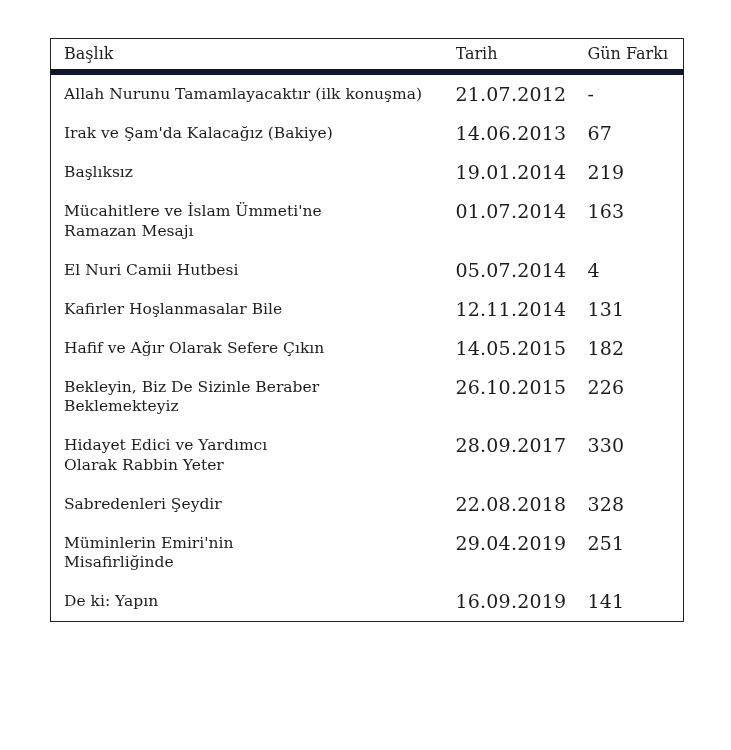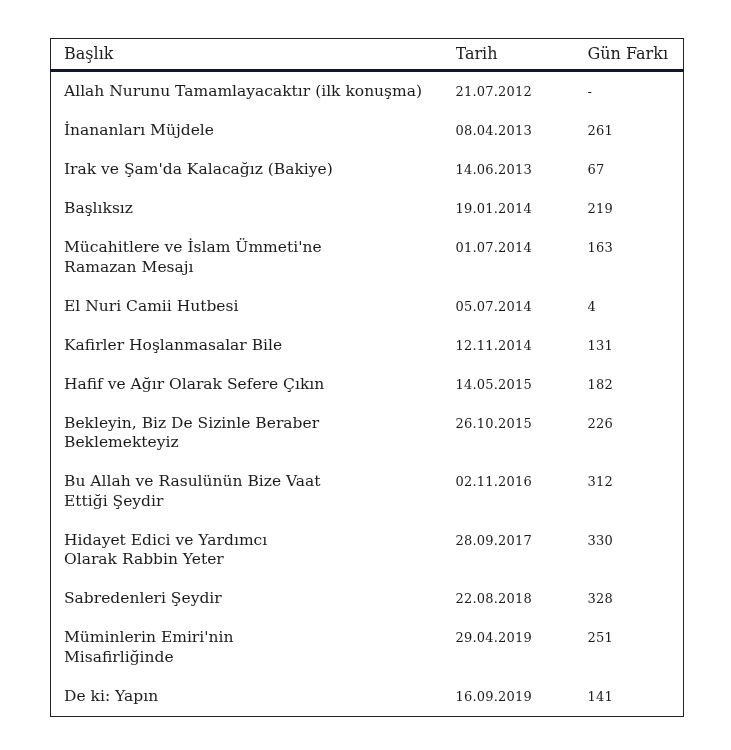--- a/index.html
+++ b/index.html
@@ -26,41 +26,41 @@
   }
   col.c1 { width: 405px; }
   col.c2 { width: 132px; }
   col.c3 { width: 96px; }
   thead th {
     text-align: left;
     font-weight: normal;
     font-size: 16px;
     line-height: 17px;
     padding: 6px 0 7px 0;
-    border-bottom: 3px solid #0f172a;
+    border-bottom: 6px solid #0f172a;
     color: #1c1c1c;
     white-space: nowrap;
     overflow: hidden;
   }
   thead th:first-child { padding-left: 13px; }
   tbody td {
     vertical-align: top;
     padding: 10px 0 9.5px 0;
     font-size: 15.5px;
     line-height: 19.5px;
     color: #1c1c1c;
   }
   tbody td.c-title {
     padding-left: 13px;
     white-space: pre-line;
     margin-left: 32px;
   }
   tbody td.c-date,
   tbody td.c-diff {
-    font-size: 13px;
+    font-size: 19px;
     line-height: 19.5px;
     letter-spacing: 0.2px;
     white-space: nowrap;
   }
 </style>
 </head>
 <body>
 
 <div class="page">
   <table class="speeches">
@@ -76,25 +76,20 @@
         <th>Gün Farkı</th>
       </tr>
     </thead>
     <tbody id="rows">
   <tr>
     <td class="c-title">Allah Nurunu Tamamlayacaktır (ilk konuşma)</td>
     <td class="c-date">21.07.2012</td>
     <td class="c-diff">-</td>
   </tr>
 
-  <tr>
-    <td class="c-title">İnananları Müjdele</td>
-    <td class="c-date">08.04.2013</td>
-    <td class="c-diff">261</td>
-  </tr>
 
   <tr>
     <td class="c-title">Irak ve Şam'da Kalacağız (Bakiye)</td>
     <td class="c-date">14.06.2013</td>
     <td class="c-diff">67</td>
   </tr>
 
   <tr>
     <td class="c-title">Başlıksız</td>
     <td class="c-date">19.01.2014</td>
@@ -126,26 +121,20 @@
     <td class="c-diff">182</td>
   </tr>
 
   <tr>
     <td class="c-title">Bekleyin, Biz De Sizinle Beraber
 Beklemekteyiz</td>
     <td class="c-date">26.10.2015</td>
     <td class="c-diff">226</td>
   </tr>
 
-  <tr>
-    <td class="c-title">Bu Allah ve Rasulünün Bize Vaat
-Ettiği Şeydir</td>
-    <td class="c-date">02.11.2016</td>
-    <td class="c-diff">312</td>
-  </tr>
 
   <tr>
     <td class="c-title">Hidayet Edici ve Yardımcı
 Olarak Rabbin Yeter</td>
     <td class="c-date">28.09.2017</td>
     <td class="c-diff">330</td>
   </tr>
 
   <tr>
     <td class="c-title">Sabredenleri Şeydir</td>

